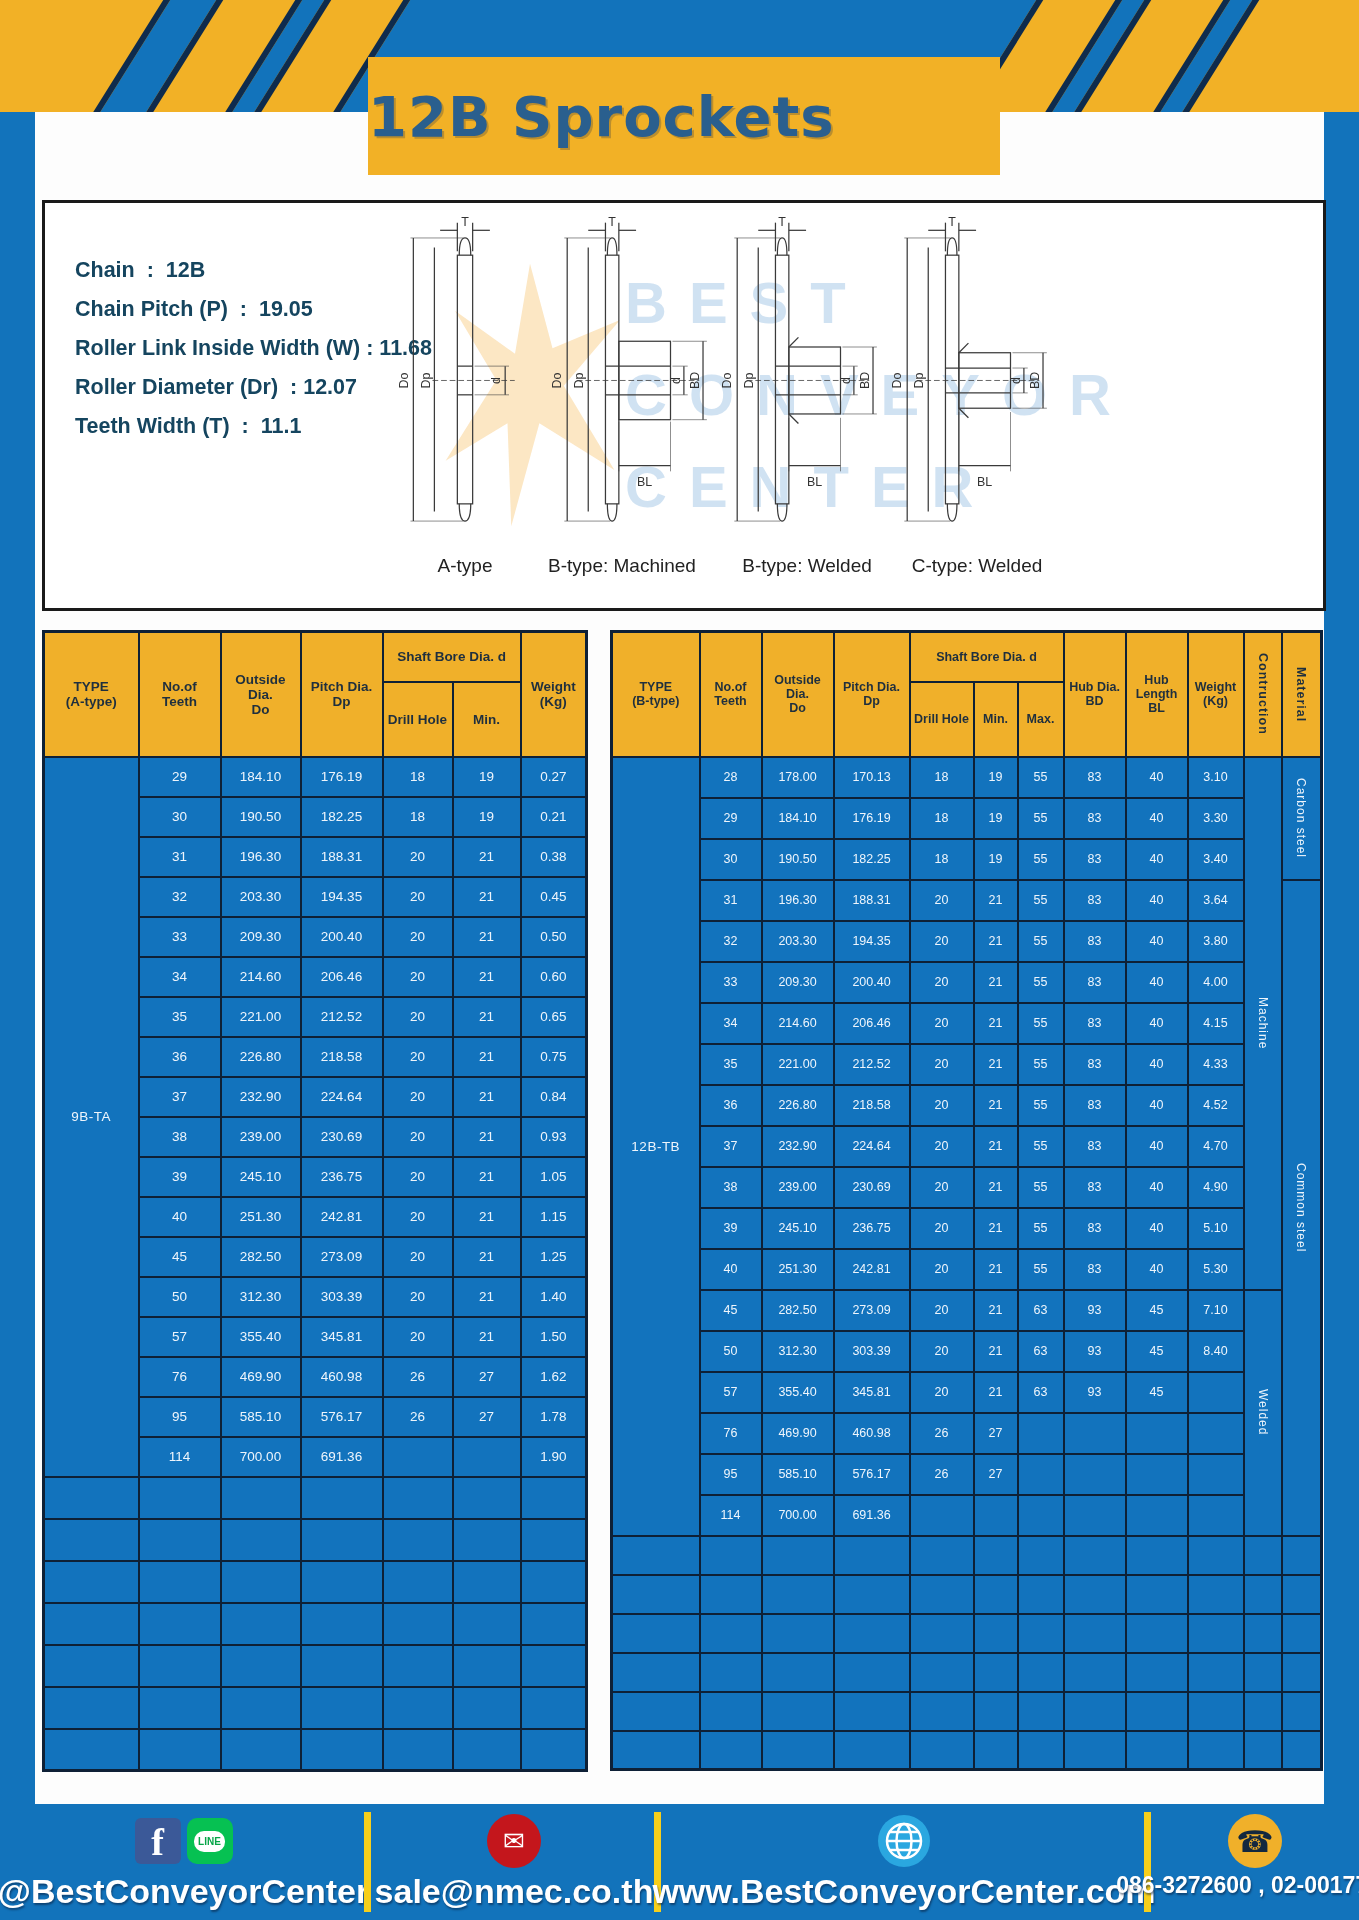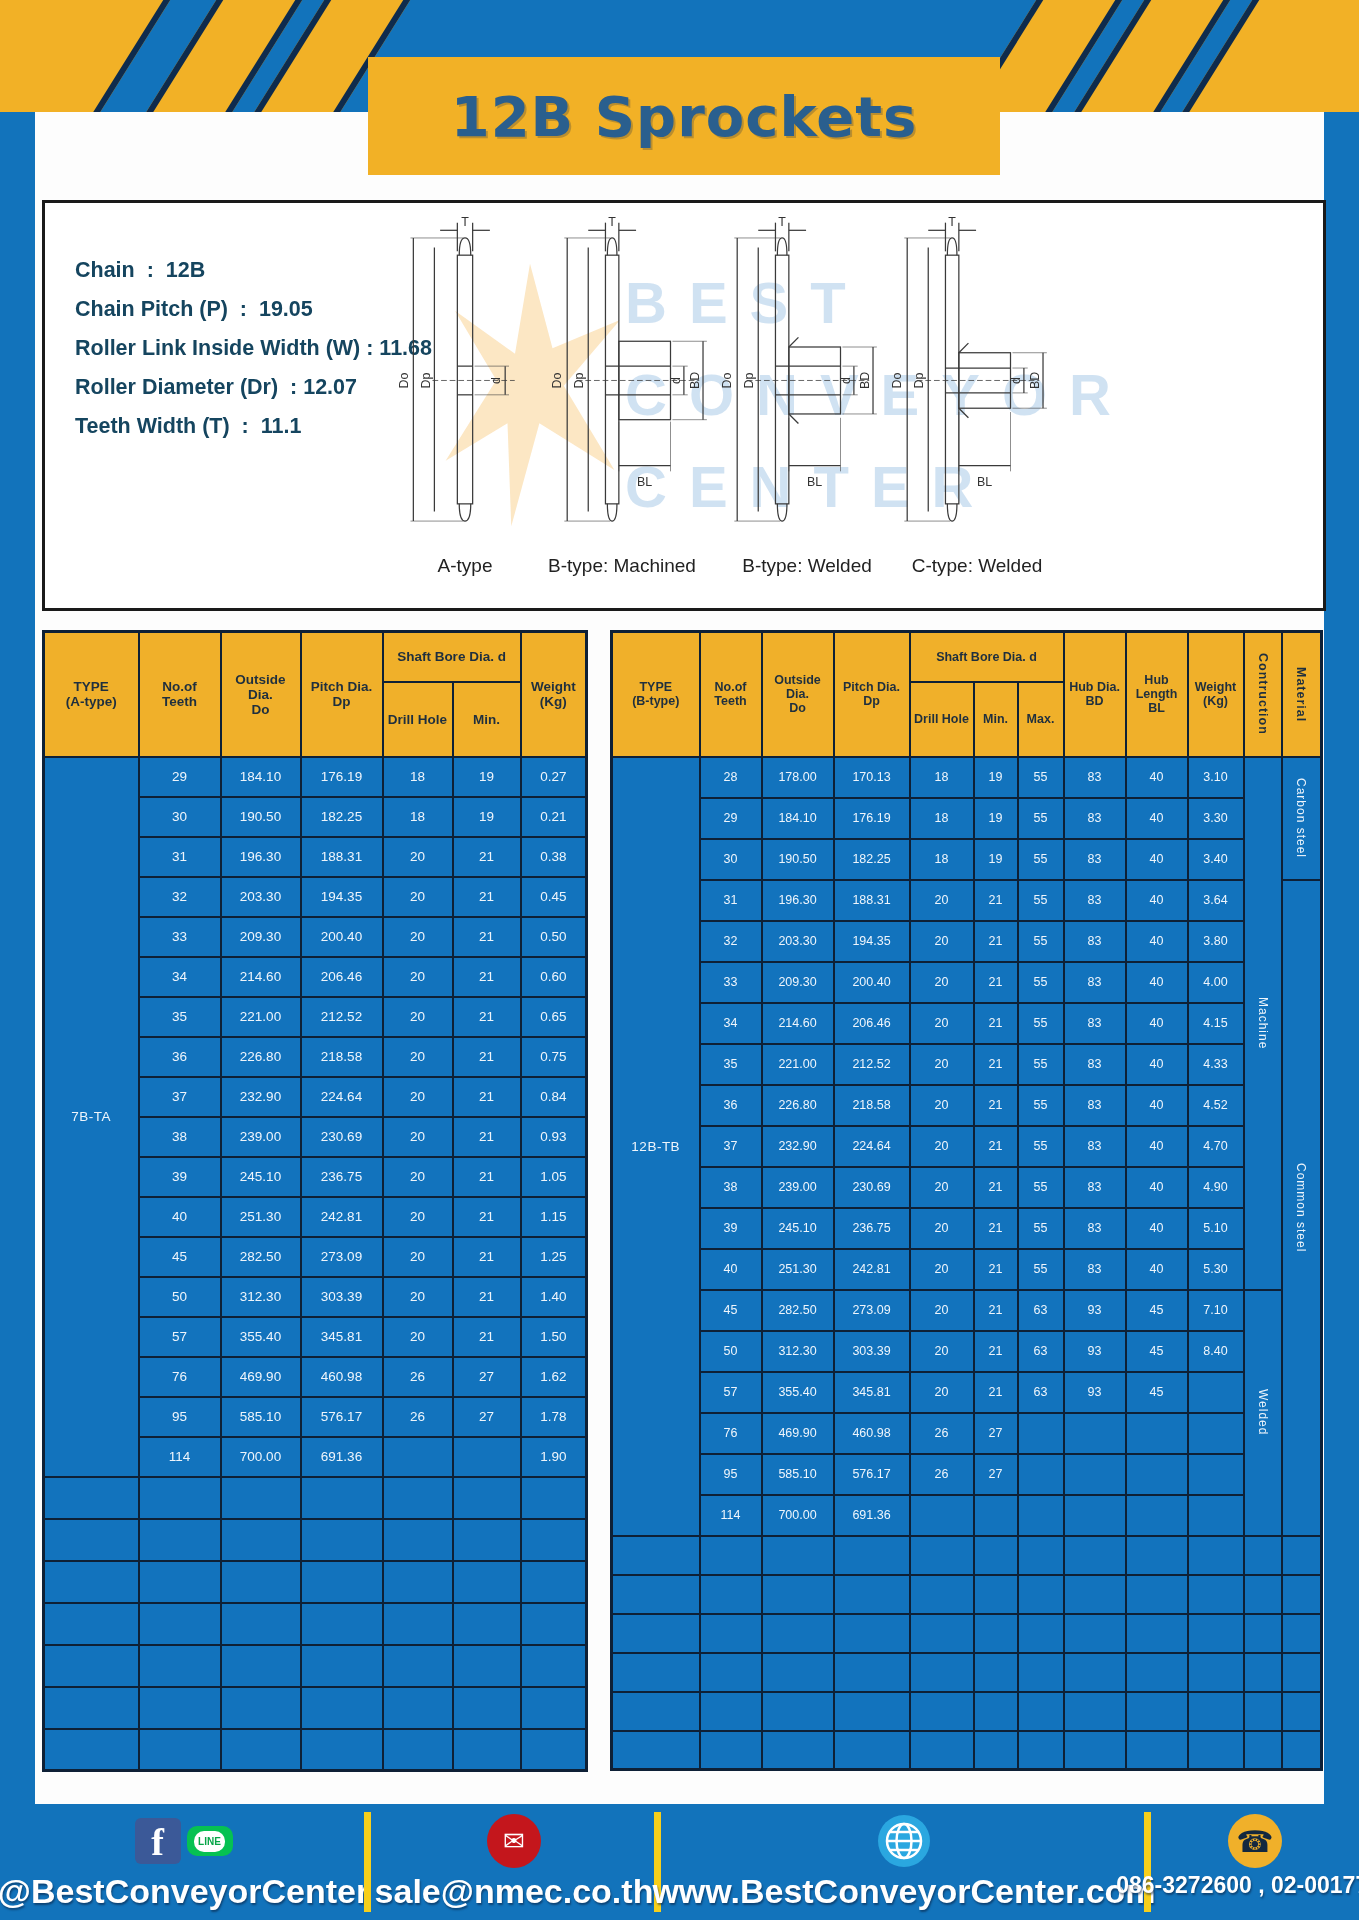--- a/index.html
+++ b/index.html
@@ -9,21 +9,21 @@
   
   .topband{position:absolute;left:0;top:0;width:1359px;height:112px;background:#1273bb;overflow:hidden;}
   .stripe{position:absolute;top:-12px;height:140px;transform:skewX(-32deg);background:#f2b126;
           border-left:7px solid #0e2b4d;border-right:7px solid #0e2b4d;}
 
   
   .card{position:absolute;left:35px;top:112px;width:1289px;height:1692px;background:#fdfdfd;}
 
   
   .titlebox{position:absolute;left:368px;top:57px;width:632px;height:118px;background:#f2b126;
-            display:flex;align-items:center;justify-content:center;z-index:6;}
+            display:flex;align-items:center;justify-content:flex-start;z-index:6;}
   .title{font-family:"DejaVu Sans","Liberation Sans",sans-serif;font-size:56px;font-weight:bold;
          color:#2a5f8e;text-shadow:2px 2px 0 rgba(20,40,70,.25);letter-spacing:1px;}
 
   
   .diagram-box{position:absolute;left:42px;top:200px;width:1278px;height:405px;background:#fff;
                border:3px solid #1a1a1a;z-index:2;}
   .specs{position:absolute;left:30px;top:48px;z-index:3;}
   .spec-line{font-size:21.5px;font-weight:bold;color:#15455f;line-height:39px;white-space:pre;}
   .wm{position:absolute;left:390px;top:22px;width:640px;height:340px;z-index:1;display:flex;align-items:center;}
   .wm-star{width:190px;height:300px;flex:none;opacity:.85;}
@@ -54,21 +54,21 @@
   td.type-cell{font-size:13.5px;letter-spacing:.5px;}
 
   
   .footer{position:absolute;left:0;top:1804px;width:1359px;height:116px;background:#1273bb;z-index:5;}
   .sep{position:absolute;top:8px;width:7px;height:100px;background:#f7cf1b;}
   .f-item{position:absolute;top:0;height:116px;display:flex;flex-direction:column;align-items:center;justify-content:flex-start;}
   .f-icons{height:62px;display:flex;align-items:center;gap:6px;margin-top:6px;}
   .f-text{color:#fff;font-weight:bold;font-size:34px;text-shadow:1px 2px 2px rgba(10,30,60,.55);white-space:nowrap;}
   .ic-fb{width:46px;height:46px;background:#3b5998;border-radius:6px;color:#fff;font-family:"Liberation Serif",serif;
          font-weight:bold;font-size:38px;display:flex;align-items:flex-end;justify-content:center;line-height:44px;}
-  .ic-line{width:46px;height:30px;background:#06c152;border-radius:10px;display:flex;align-items:center;justify-content:center;}
+  .ic-line{width:46px;height:46px;background:#06c152;border-radius:10px;display:flex;align-items:center;justify-content:center;}
   .ic-line span{background:#fff;border-radius:10px;padding:5px 4px;color:#06a547;font-size:10px;font-weight:bold;}
   .ic-round{width:54px;height:54px;border-radius:50%;display:flex;align-items:center;justify-content:center;}
   .ic-mail{background:#c4161c;color:#fff;font-size:26px;}
   .ic-phone{background:#f0b02a;color:#13283f;font-size:30px;}
 </style>
 </head>
 <body>
 
 <div class="topband">
   <div class="stripe" style="left:-60px;width:180px;"></div>
@@ -280,21 +280,21 @@
       <th rowspan="2">Weight
 (Kg)</th>
     </tr>
     <tr class="hrow2">
       <th>Drill Hole</th>
       <th>Min.</th>
     </tr>
   </thead>
   <tbody id="left-tbody">
       <tr>
-        <td class="type-cell" rowspan="18">7B-TA</td>
+        <td class="type-cell" rowspan="18">9B-TA</td>
         <td class="num">29</td>
         <td class="num">184.10</td>
         <td class="num">176.19</td>
         <td class="num">18</td>
         <td class="num">19</td>
         <td class="num">0.27</td>
       </tr>
       <tr>
         <td class="num">30</td>
         <td class="num">190.50</td>

